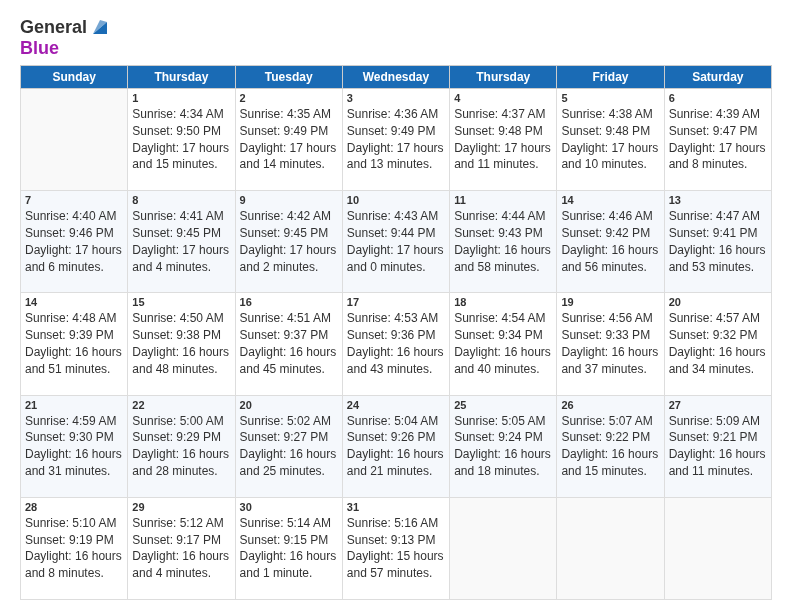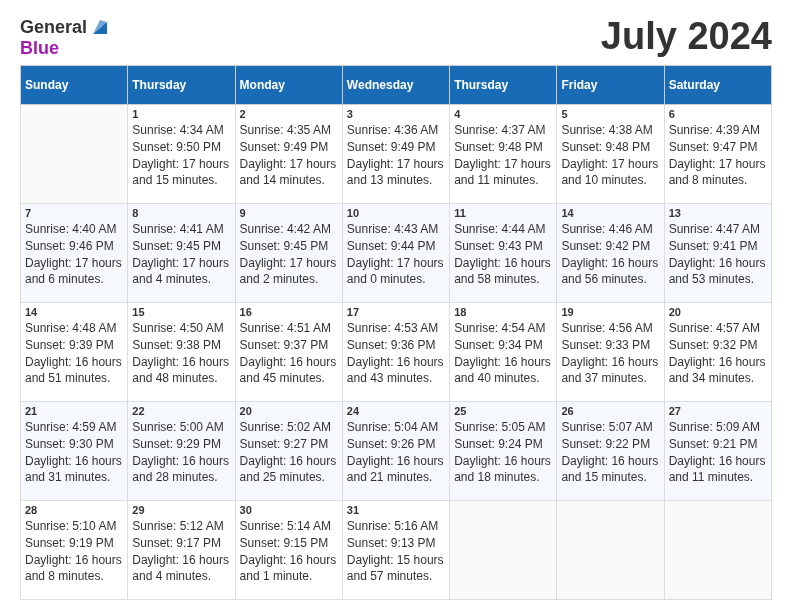--- a/index.html
+++ b/index.html
@@ -58,22 +58,22 @@
     }
     .calendar {
       flex: 1;
       border-collapse: collapse;
       width: 100%;
       font-size: 10.5px;
     }
     .calendar th {
       background-color: #1a6bb5;
       color: white;
-      padding: 12px 4px;
-      text-align: left;
+      padding: 4px 4px;
+      text-align: center;
       font-size: 12px;
       font-weight: bold;
       border: 1px solid #ccc;
     }
     .calendar td {
       border: 1px solid #ddd;
       padding: 3px 4px;
       vertical-align: top;
       width: calc(100% / 7);
       font-size: 10px;
@@ -113,30 +113,29 @@
         <svg class="logo-icon" viewBox="0 0 22 22">
           <polygon points="4,18 18,18 18,6" fill="#1a6bb5"></polygon>
           <polygon points="4,18 11,4 18,6" fill="#1a6bb5" opacity="0.6"></polygon>
         </svg>
       </div>
       <div style="font-size:18px;font-weight:bold;">
         <span class="logo-blue">Blue</span>
       </div>
     </div>
     <div class="title-block">
-      <div class="main-title">July 2024</div>
     </div>
   </div>
 
   <table class="calendar">
     <thead>
       <tr>
         <th>Sunday</th>
         <th>Thursday</th>
-        <th>Monday</th>
+        <th>Tuesday</th>
         <th>Wednesday</th>
         <th>Thursday</th>
         <th>Friday</th>
         <th>Saturday</th>
       </tr>
     </thead>
     <tbody id="calendar-body">
     <tr>
           <td class="empty"></td>
           <td><span class="day-number">1</span><span class="cell-text">Sunrise: 4:34 AM<br>Sunset: 9:50 PM<br>Daylight: 17 hours and 15 minutes.</span></td>

